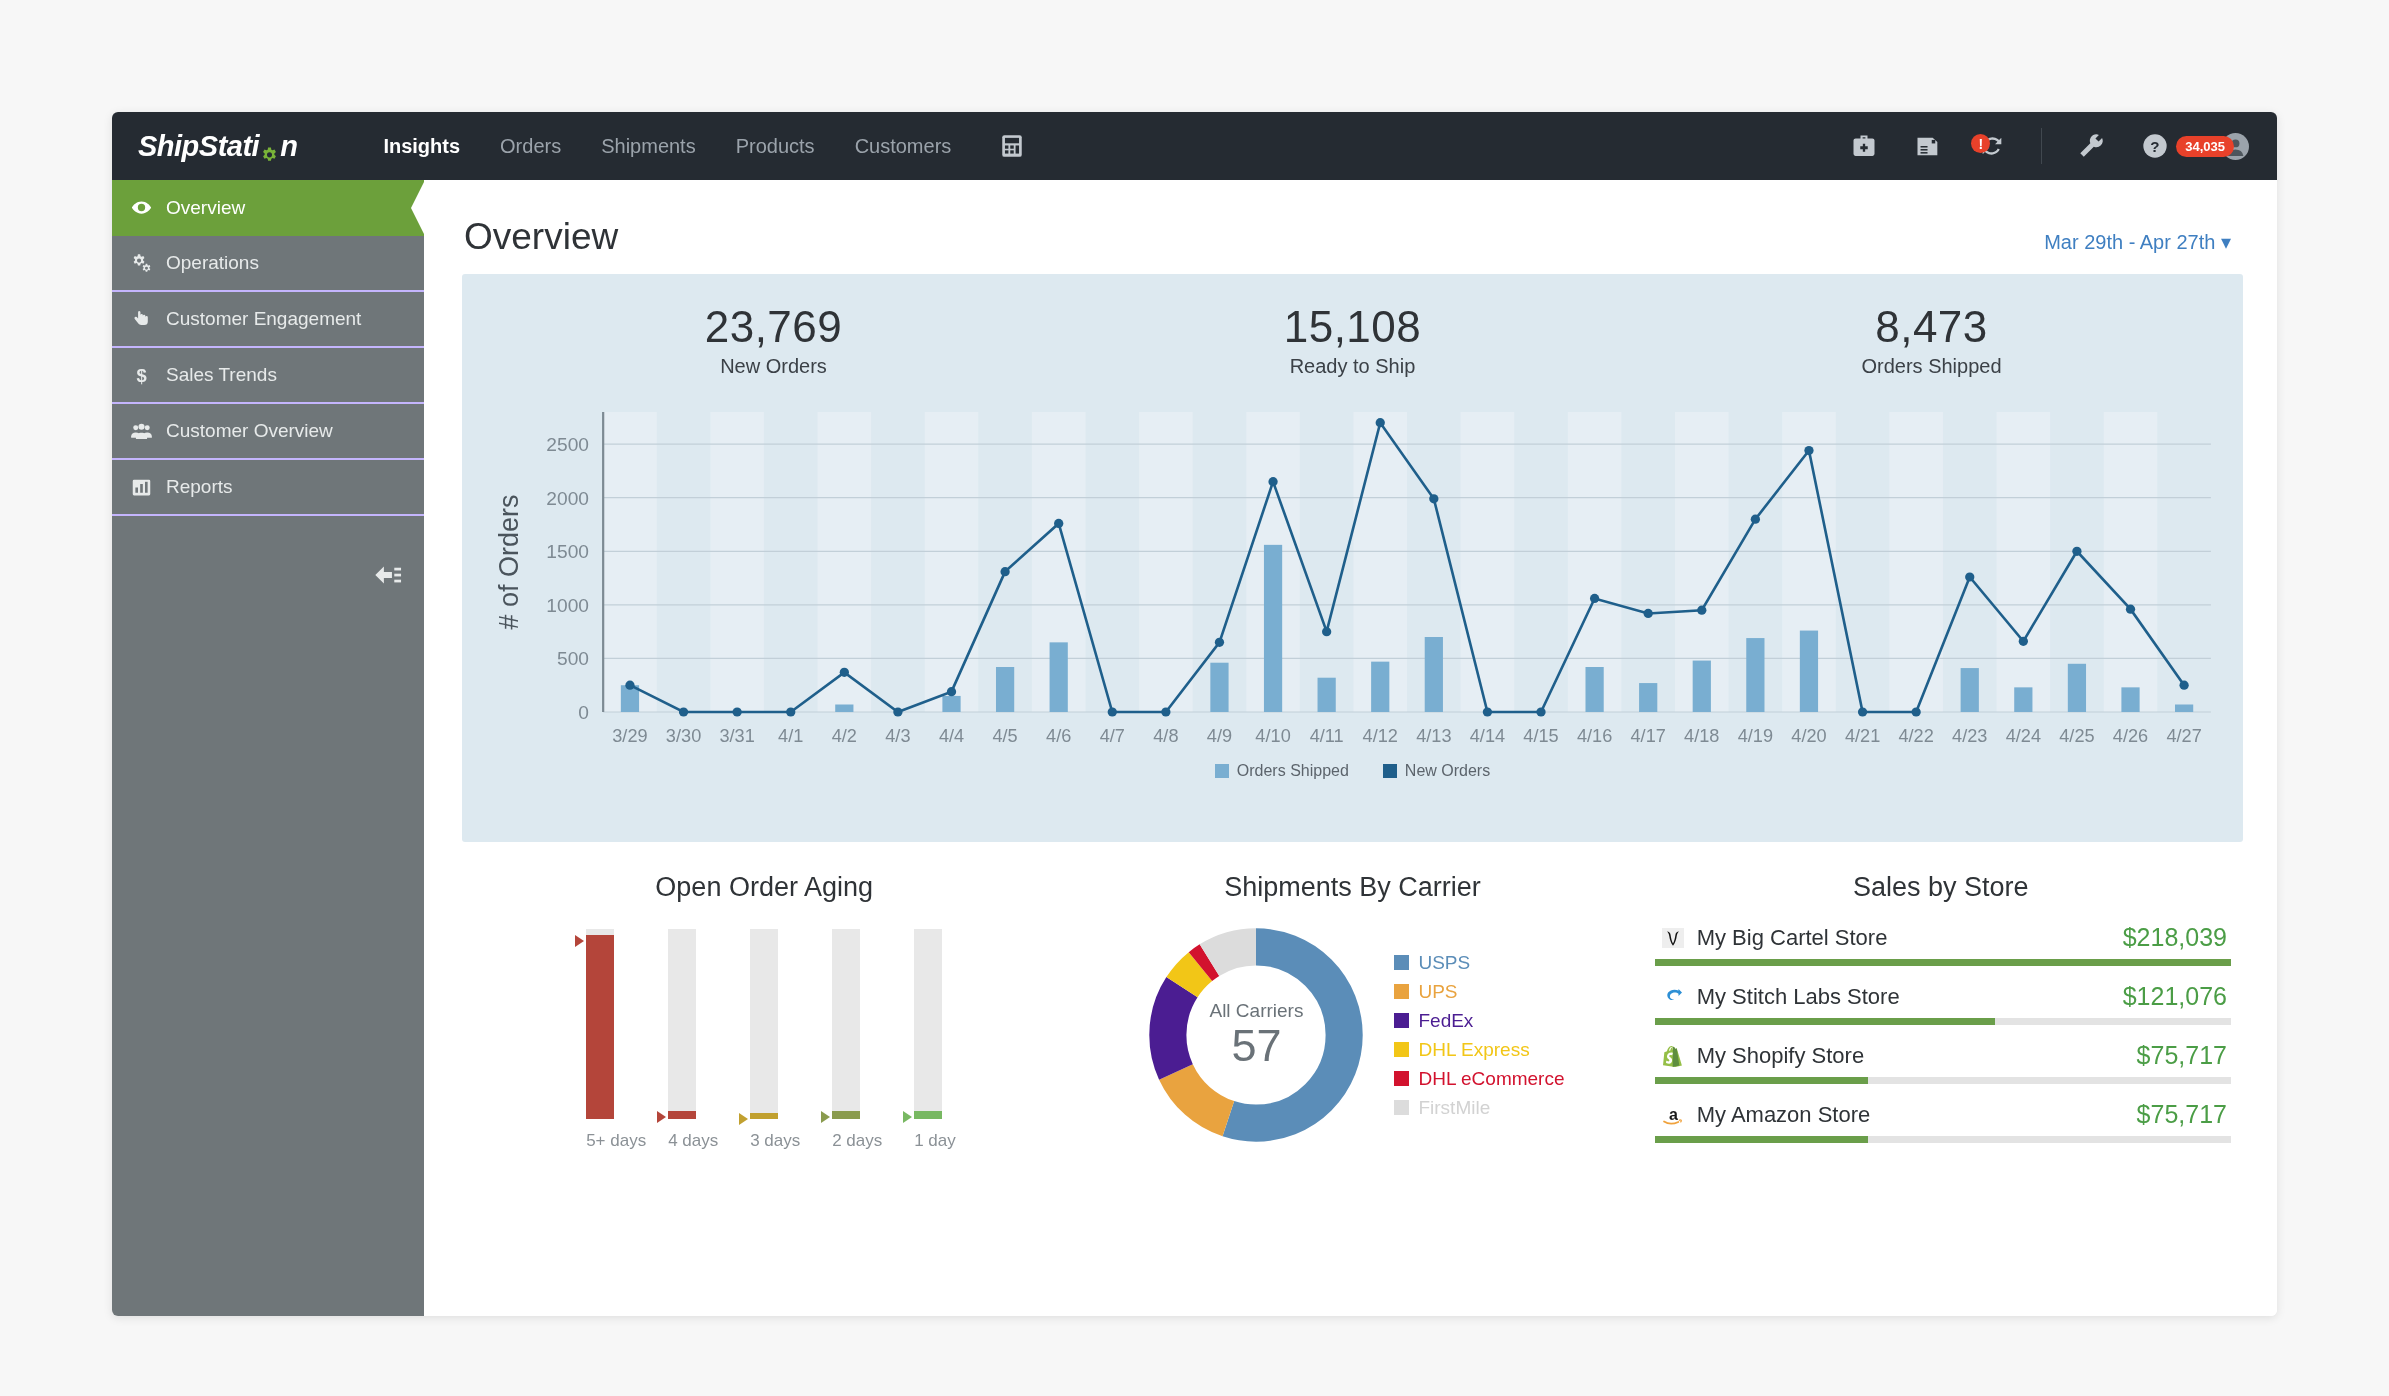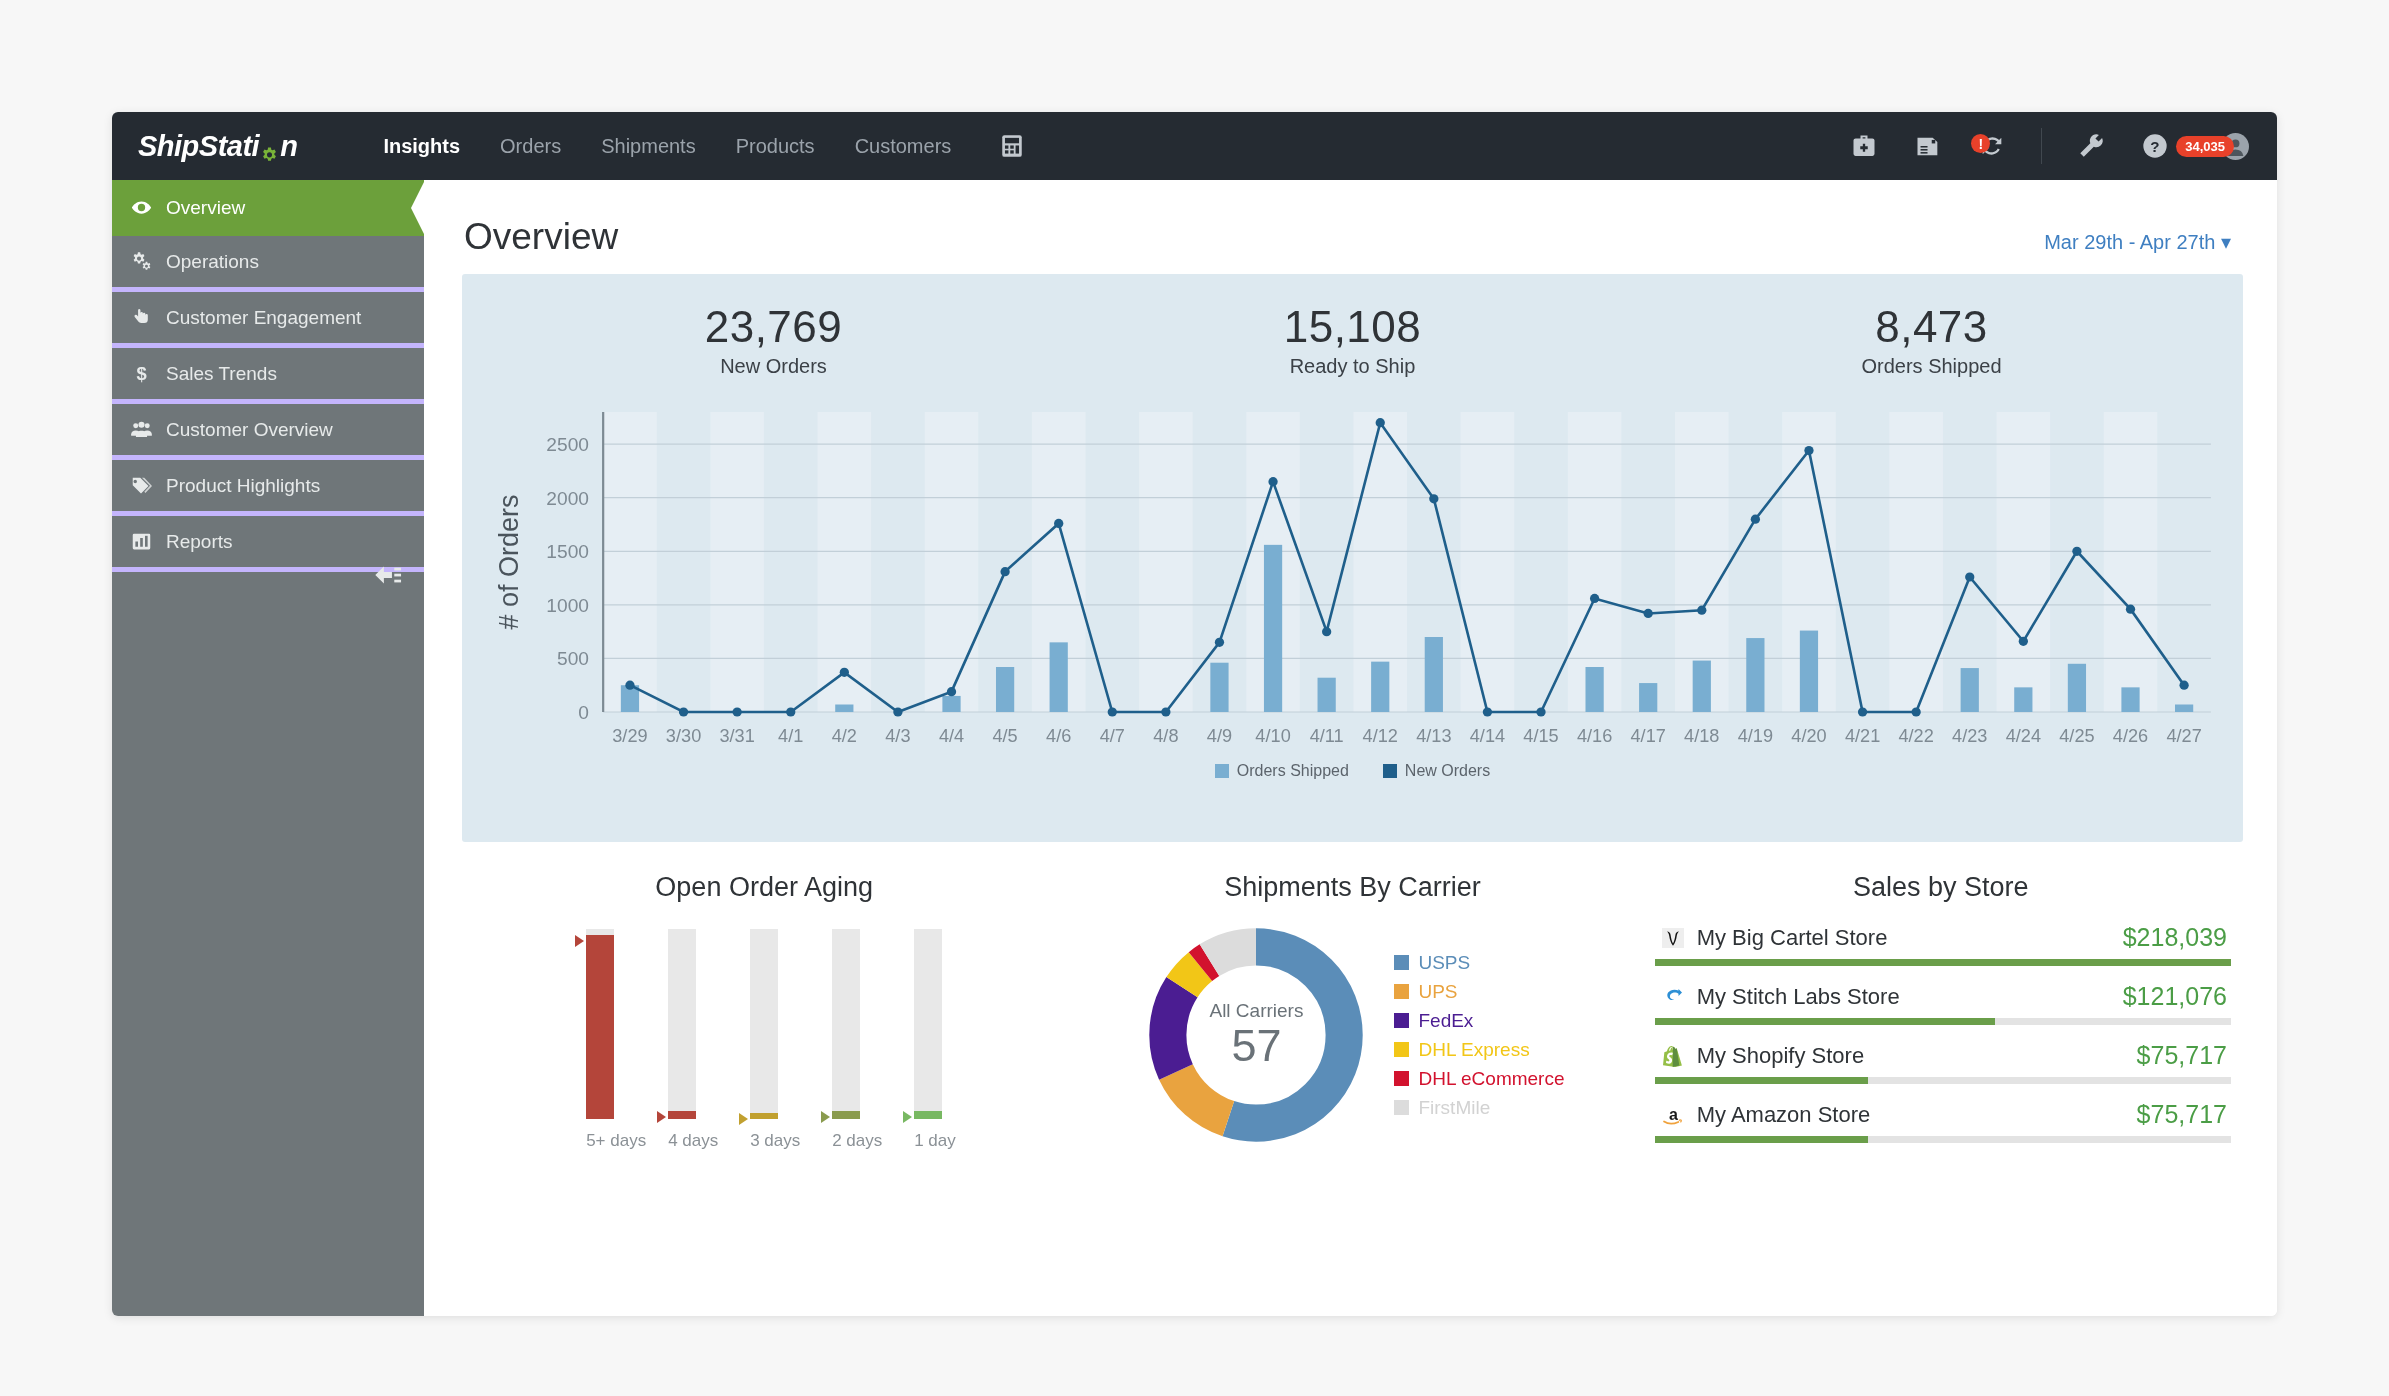--- a/index.html
+++ b/index.html
@@ -126,21 +126,21 @@
     position: relative;
   }
   .side-item {
     height: 56px;
     display: flex;
     align-items: center;
     padding-left: 16px;
     gap: 12px;
     color: #e7eaea;
     font-size: 19px;
-    border-bottom: 5px solid #c4b5fd;
+    border-bottom: 2px solid #c4b5fd;
     cursor: pointer;
     position: relative;
   }
   .side-item.active {
     background: #6ca03b;
     border-bottom: 1px solid #6ca03b;
     color: #ffffff;
   }
   .side-item.active::after {
     content: "";
@@ -449,29 +449,20 @@
               <circle cx="18" cy="8" r="2.6" fill="#e7eaea"></circle>
               <circle cx="12" cy="7" r="3.2" fill="#e7eaea"></circle>
               <path d="M1.2 17c0-2.4 2.1-4 4.8-4s4.8 1.6 4.8 4v1.6H1.2V17z" fill="#e7eaea"></path>
               <path d="M13.2 17c0-2.4 2.1-4 4.8-4s4.8 1.6 4.8 4v1.6h-9.6V17z" fill="#e7eaea"></path>
               <path d="M6.2 18c0-2.7 2.5-4.6 5.8-4.6s5.8 1.9 5.8 4.6v1.8H6.2V18z" fill="#e7eaea"></path>
             </svg>
         </span>
         <span>Customer Overview</span>
       </div>
 
-      <div class="side-item">
-        <span class="side-ico">
-          <svg viewBox="0 0 24 24" width="22" height="22">
-              <path fill="#e7eaea" d="M2 3h9.2l9 9-8.2 8.2-9-9V3zm3.7 2.2a1.9 1.9 0 100 3.8 1.9 1.9 0 000-3.8z"></path>
-              <path fill="#e7eaea" d="M13 3h2.6l8.4 9-7.2 7.5-1.2-1.3 6.2-6.4L13 3z" opacity="0.8"></path>
-            </svg>
-        </span>
-        <span>Product Highlights</span>
-      </div>
 
       <div class="side-item">
         <span class="side-ico">
           <svg viewBox="0 0 24 24" width="21" height="21">
               <rect x="2" y="3" width="20" height="18" rx="1.5" fill="#e7eaea"></rect>
               <rect x="5" y="12" width="3" height="6" fill="#6f7679"></rect>
               <rect x="10.5" y="8" width="3" height="10" fill="#6f7679"></rect>
               <rect x="16" y="5.5" width="3" height="12.5" fill="#6f7679"></rect>
             </svg>
         </span>

